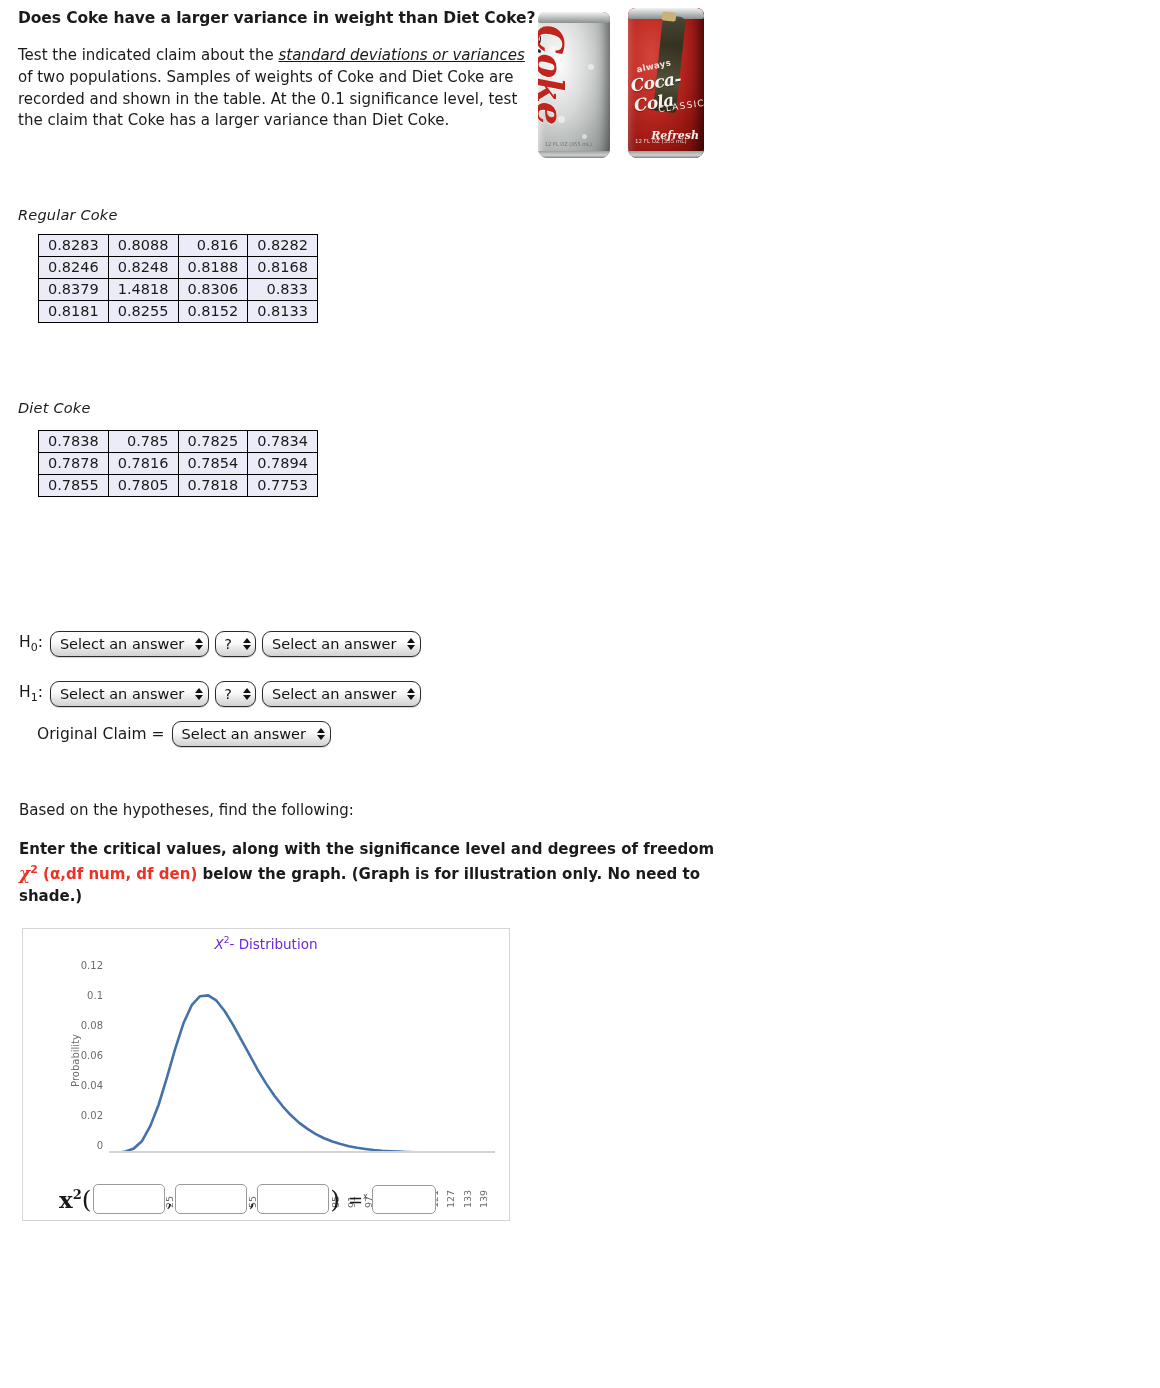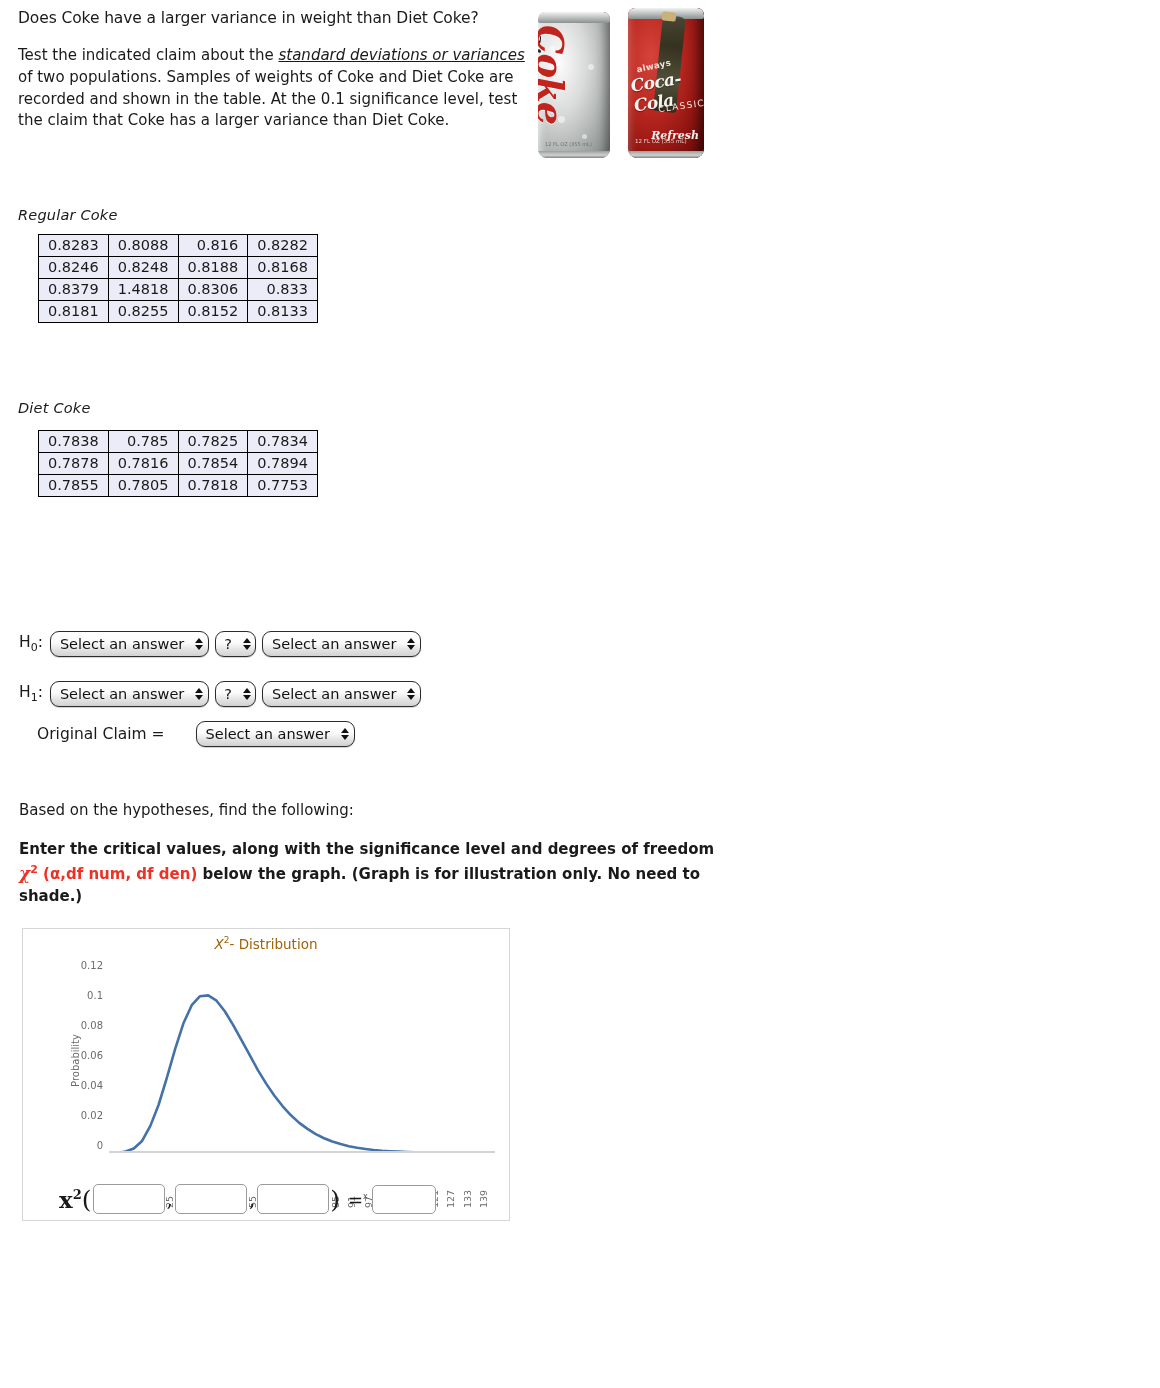--- a/index.html
+++ b/index.html
@@ -12,21 +12,21 @@
   .page {
     position: relative;
     width: 1160px;
     height: 1388px;
     overflow: hidden;
   }
 
   
   .intro-wrap { position: absolute; left: 18px; top: 8px; width: 700px; }
   .q-title {
-    font-size: 15.5px; font-weight: normal; letter-spacing: -0.1px;
+    font-size: 15.5px; font-weight: bold; letter-spacing: -0.1px;
     margin: 0 0 17px 0; line-height: 1.3;
   }
   .q-body {
     font-size: 15px; line-height: 1.45; width: 510px; margin: 0;
   }
   .u-ital { font-style: italic; text-decoration: underline; }
 
   
   .cans { position: absolute; left: 534px; top: 4px; width: 182px; height: 160px; }
   .can { position: absolute; bottom: 6px; border-radius: 7px 7px 9px 9px; overflow: hidden; }
@@ -163,21 +163,21 @@
   .sup2 { font-size: 11px; vertical-align: super; font-weight: bold; }
 
   
   .chartbox {
     position: absolute; left: 22px; top: 928px;
     width: 488px; height: 293px;
     border: 1px solid #d6d6d6; background: #fff;
   }
   .chart-title {
     position: absolute; left: 0; right: 0; top: 6px;
-    text-align: center; font-size: 13.5px; color: #a16207;
+    text-align: center; font-size: 13.5px; color: #6d28d9;
   }
   .chart-title i { font-style: italic; }
   .chart-title sup { font-size: 9px; }
   .ylab {
     position: absolute; left: 26px; top: 126px;
     font-size: 10px; color: #6b6b6b;
     transform: rotate(-90deg); transform-origin: center;
     white-space: nowrap;
   }
   .ytick {
@@ -359,21 +359,21 @@
     </span>
     <span class="sel">
       <span class="sel-txt">Select an answer</span>
       <span class="sel-arrows">
           <i class="up"></i>
           <i class="down"></i>
         </span>
     </span>
   </div>
 
-  <div class="selrow" style="left:37px; top:721px;gap:24px;">
+  <div class="selrow" style="left:37px; top:721px;">
     <span class="hlabel">Original Claim =</span>
     <span class="sel">
       <span class="sel-txt">Select an answer</span>
       <span class="sel-arrows">
           <i class="up"></i>
           <i class="down"></i>
         </span>
     </span>
   </div>
 

